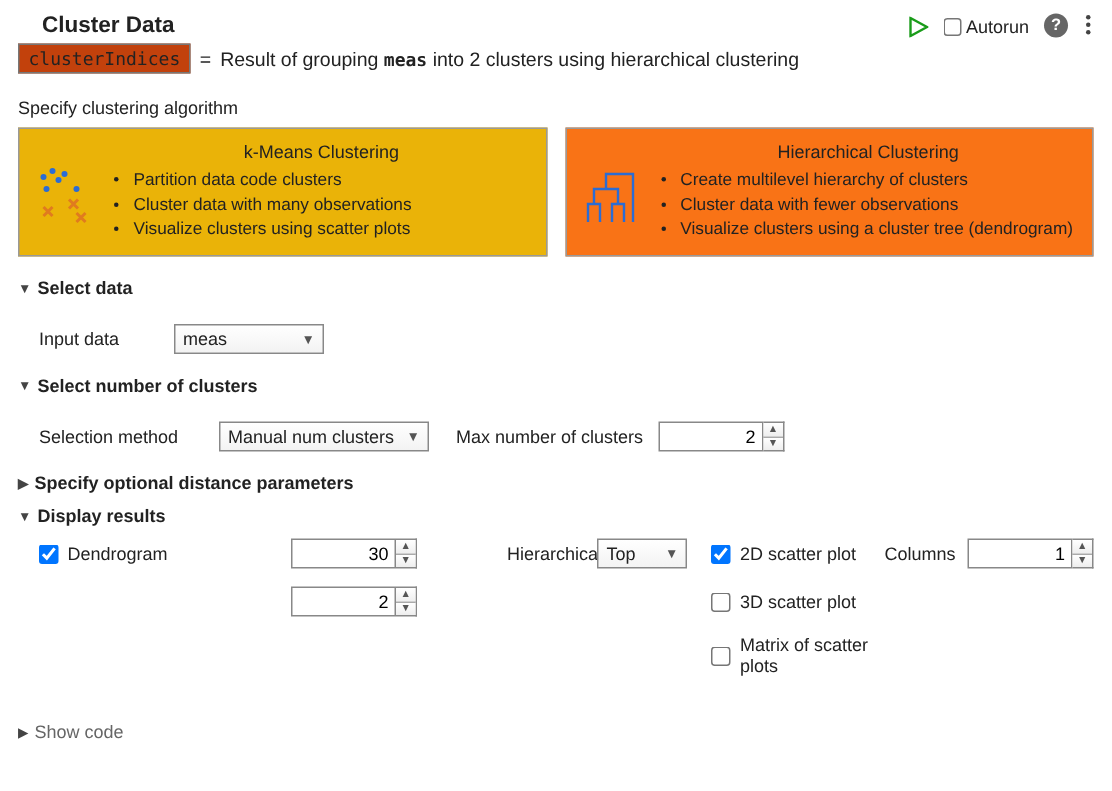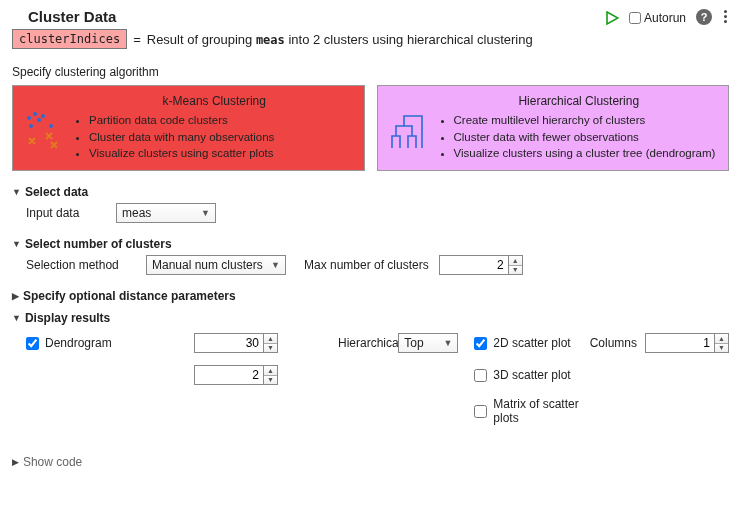--- a/index.html
+++ b/index.html
@@ -16,38 +16,38 @@
   .title { font-size: 15px; font-weight: bold; margin-left: 16px; }
   .header-right { display: flex; align-items: flex-end; gap: 10px; }
   .run-icon svg { display:block; }
   .autorun { display: flex; align-items: center; gap: 3px; font-size: 12px; }
   .autorun input { width: 12px; height: 12px; }
   .help-icon { width:16px; height:16px; border-radius:50%; background:#666; color:#fff; font-size:11px; font-weight:bold; display:flex; align-items:center; justify-content:center; cursor:pointer;}
   .menu-icon { display:flex; flex-direction:column; gap:2px; cursor:pointer; padding:2px;}
   .menu-icon span { width:3px; height:3px; background:#444; border-radius:50%; display:block;}
   
   .result-line { display:flex; align-items:center; gap:6px; margin-top:4px; font-size:13px;}
-  .varbox { border:1px solid #777; padding:2px 6px; font-family: Menlo, Consolas, monospace; font-size:12px; background:#fca5a5;}
+  .varbox { border:1px solid #777; padding:2px 6px; font-family: Menlo, Consolas, monospace; font-size:12px; background:#c2410c;}
   .mono { font-family: Menlo, Consolas, monospace; font-weight:bold; font-size:12px;}
   
   .section-title { font-weight:normal; font-size:12px; margin-top:16px; margin-bottom:6px;}
   .cards { display:flex; gap:12px; }
-  .card { flex:1; border:1px solid #999; padding:8px; display:flex; gap:10px; background:#ef4444; cursor:pointer;}
-  .card.selected { background:#f0abfc; }
+  .card { flex:1; border:1px solid #999; padding:8px; display:flex; gap:10px; background:#eab308; cursor:pointer;}
+  .card.selected { background:#f97316; }
   .card-body { flex:1; }
   .card-title { text-align:center; font-size:12px; margin-bottom:4px;}
   .card ul { list-style: disc; margin-left:16px; }
   .card li { font-size:11.5px; line-height:1.45; }
   .card-icon { width:42px; height:42px; flex-shrink:0; margin-top:14px;}
   
   .collapse-head { display:flex; align-items:center; gap:4px; font-weight:bold; font-size:12px; margin-top:14px; cursor:pointer;}
   .tri { font-size:9px; color:#444; }
   
   .indent { margin-left:14px; margin-top:8px; }
-  .row { display:flex; align-items:center; gap:10px; margin-top:4px;}
+  .row { display:flex; align-items:center; gap:10px; margin-top:17px;}
   .label { font-size:12px; min-width:0;}
   .label-w1 { width:80px; }
   .label-w2 { width:110px; }
   .select { border:1px solid #888; background:linear-gradient(#fff,#f3f3f3); height:20px; display:flex; align-items:center; justify-content:space-between; padding:0 5px; font-size:12px; cursor:pointer;}
   .select .caret { font-size:9px; color:#555;}
   .sel-w1 { width:100px; }
   .sel-w2 { width:140px; }
   .sel-w3 { width:60px; }
   .numbox { display:flex; }
   .numbox input { width:70px; height:20px; border:1px solid #888; text-align:right; padding-right:4px; font-size:12px;}

